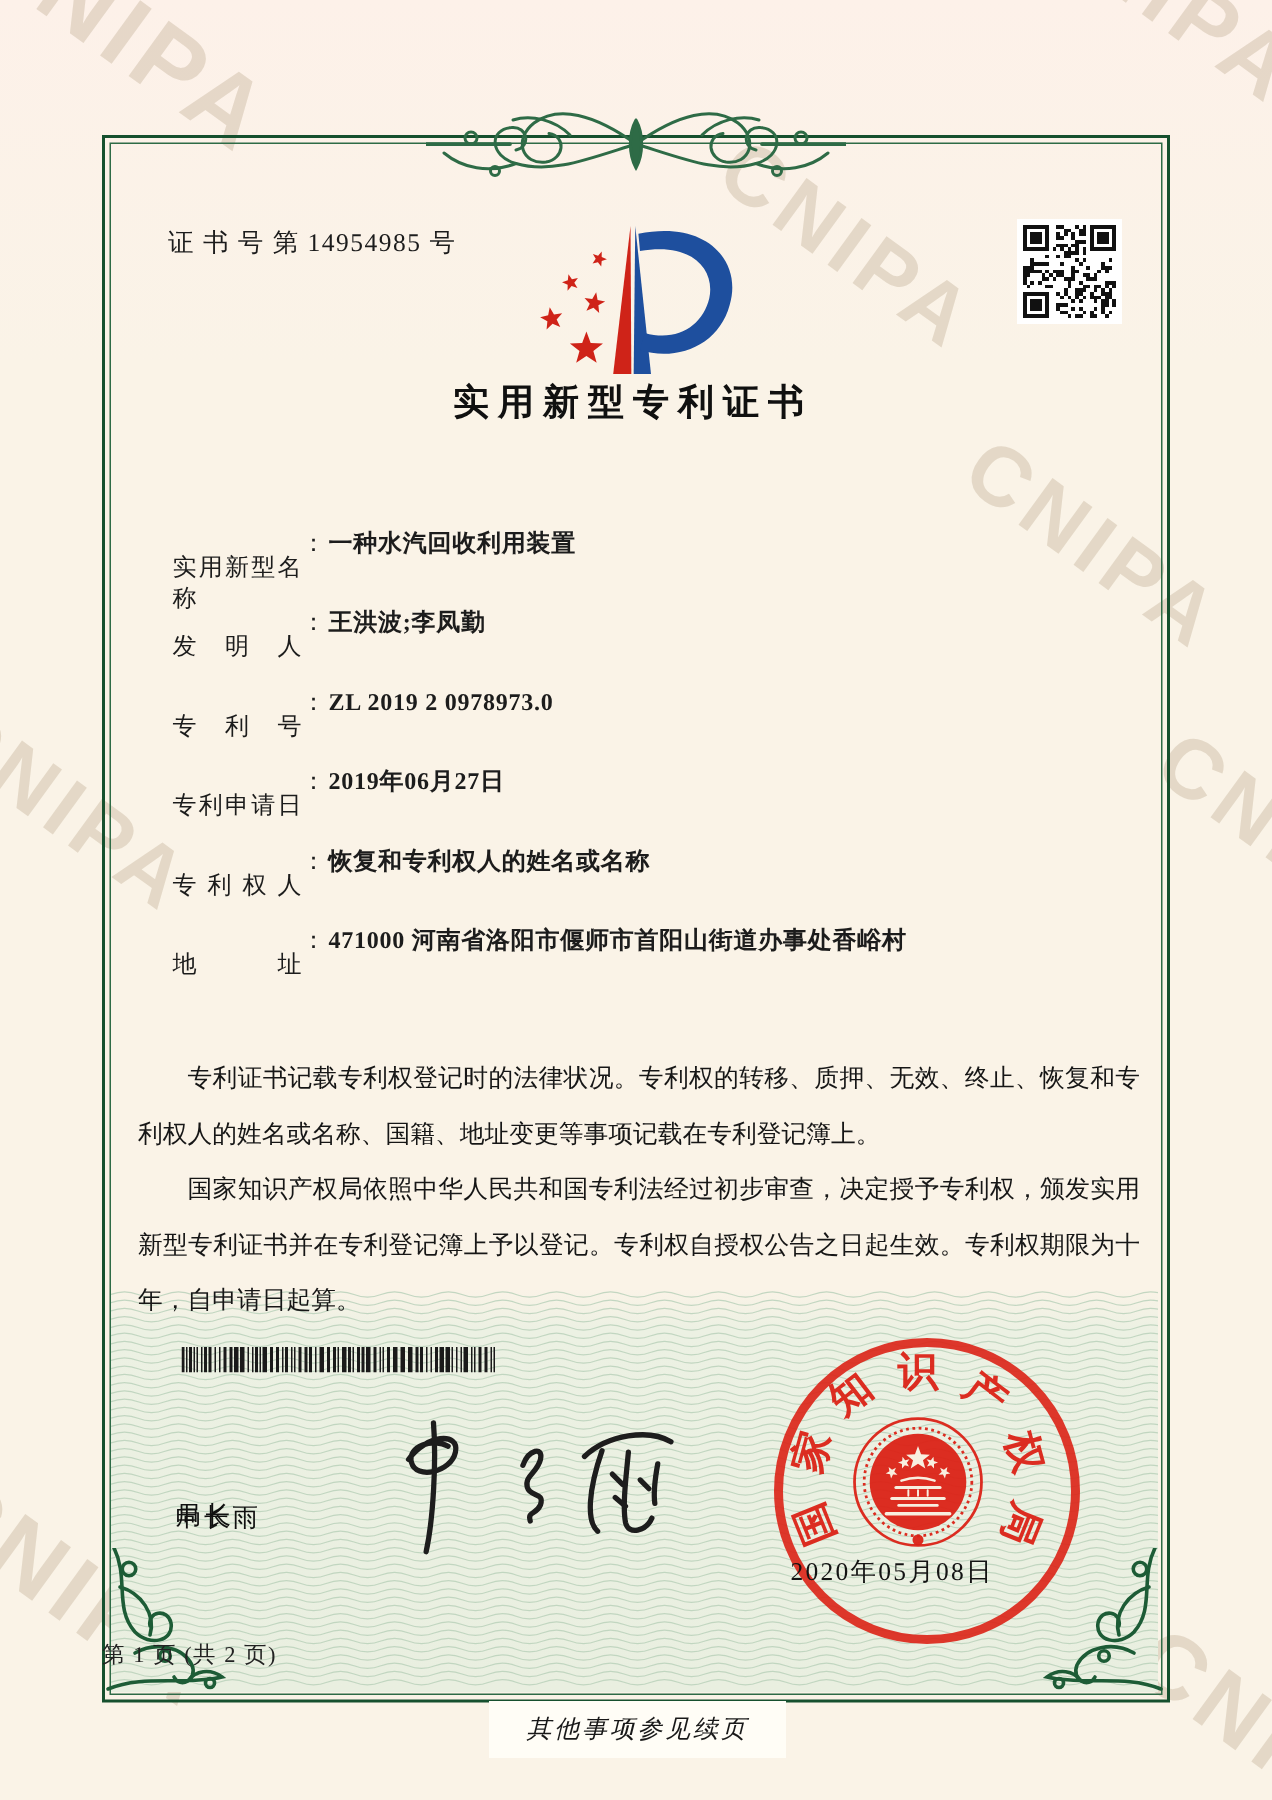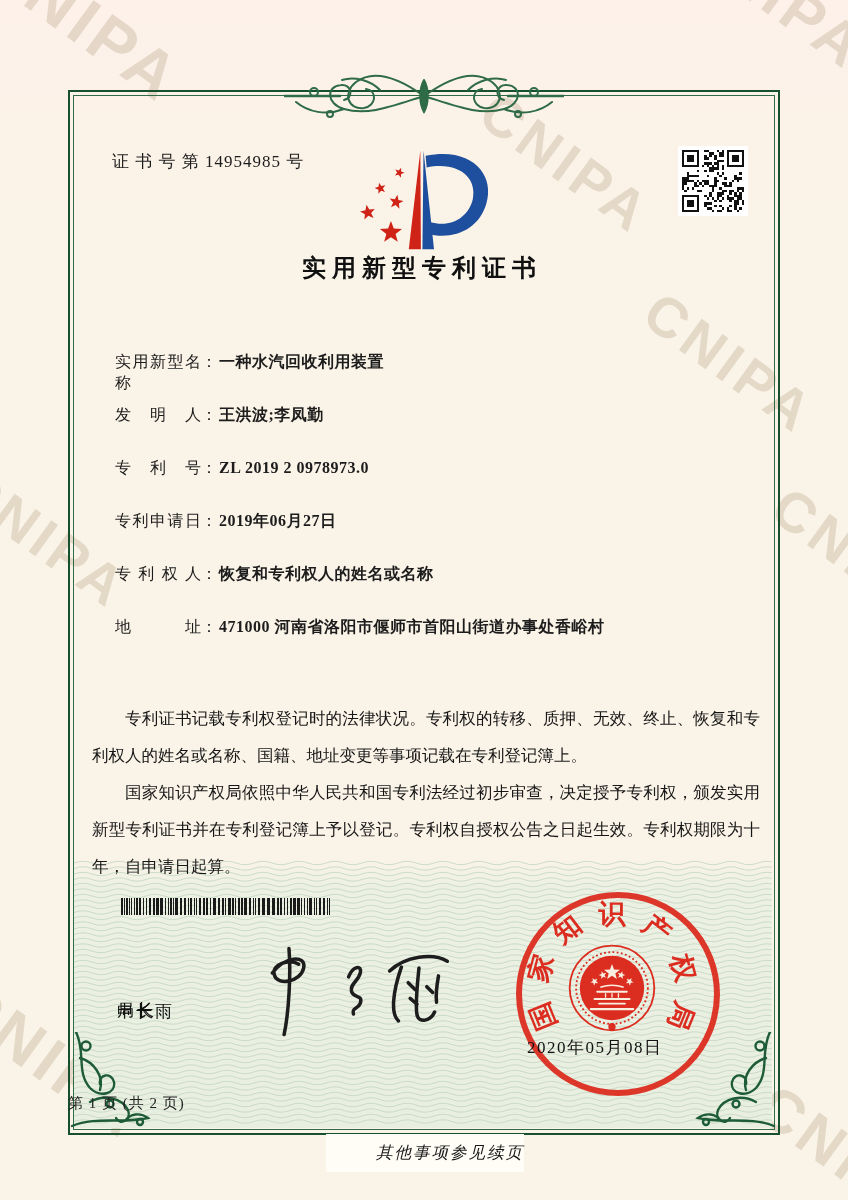--- a/index.html
+++ b/index.html
@@ -21,21 +21,21 @@
   
   .cert-no{position:absolute;left:112px;top:150px;font-size:17px;letter-spacing:1px;z-index:4;}
   .logo{position:absolute;left:350px;top:140px;z-index:4;}
   .qr-box{position:absolute;left:678px;top:146px;width:70px;height:70px;background:#fff;z-index:4;
       display:flex;align-items:center;justify-content:center;}
   .title{position:absolute;left:68px;top:252px;width:708px;text-align:center;
       font-size:24px;font-weight:bold;letter-spacing:6px;color:#101010;z-index:4;}
   
   .fields{position:absolute;left:115px;top:352px;width:560px;z-index:4;font-size:16px;}
   .frow{position:relative;height:53px;}
-  .flabel{display:inline-block;width:86px;text-align:justify;text-align-last:justify;vertical-align:top;}
+  .flabel{display:inline-block;width:86px;text-align:justify;text-align-last:justify;vertical-align:top;margin-top:16px;}
   .fcolon{display:inline-block;width:18px;}
   .fvalue{letter-spacing:0.5px;font-weight:bold;}
   .pair2{position:absolute;left:302px;top:0;white-space:nowrap;}
   
   .bodytext{position:absolute;left:92px;top:700px;width:668px;z-index:4;
       font-size:16.5px;line-height:37px;text-align:justify;color:#161616;}
   .bodytext p{margin:0;text-indent:2em;}
   
   .band{position:absolute;left:74px;top:860px;width:698px;height:268px;z-index:1;
       background:linear-gradient(180deg,rgba(236,241,227,0) 0%,#ecf1e3 10%,#e9efe0 100%);}
@@ -53,21 +53,21 @@
   .seal-chars{position:absolute;left:516px;top:892px;width:192px;height:192px;z-index:5;}
   .seal-chars div{position:absolute;width:30px;height:34px;text-align:center;
       font-size:27px;font-weight:bold;color:rgba(219,34,22,0.95);line-height:34px;}
   .emblem{position:absolute;left:566px;top:942px;z-index:5;}
   .seal-date{position:absolute;left:527px;top:1036px;width:170px;z-index:6;
       font-size:17px;letter-spacing:1.5px;color:#131313;white-space:nowrap;}
   
   .page-info{position:absolute;left:68px;top:1094px;width:708px;text-align:left;
       font-size:15px;letter-spacing:1px;color:#222;z-index:4;}
   .note-box{position:absolute;left:326px;top:1134px;width:198px;height:38px;background:#fffdf6;
-      z-index:4;display:flex;align-items:center;justify-content:flex-end;}
+      z-index:4;display:flex;align-items:center;justify-content:center;}
   .note-box span{font-size:16.5px;font-style:italic;letter-spacing:2px;color:#181818;}
 </style>
 </head>
 <body>
 
 <div class="page">
 
   <span class="wm" style="left:-30px;top:-18px;font-size:66px;">CNIPA</span>
   <span class="wm" style="left:672px;top:-40px;font-size:60px;">CNIPA</span>
   <span class="wm" style="left:468px;top:130px;font-size:56px;">CNIPA</span>

